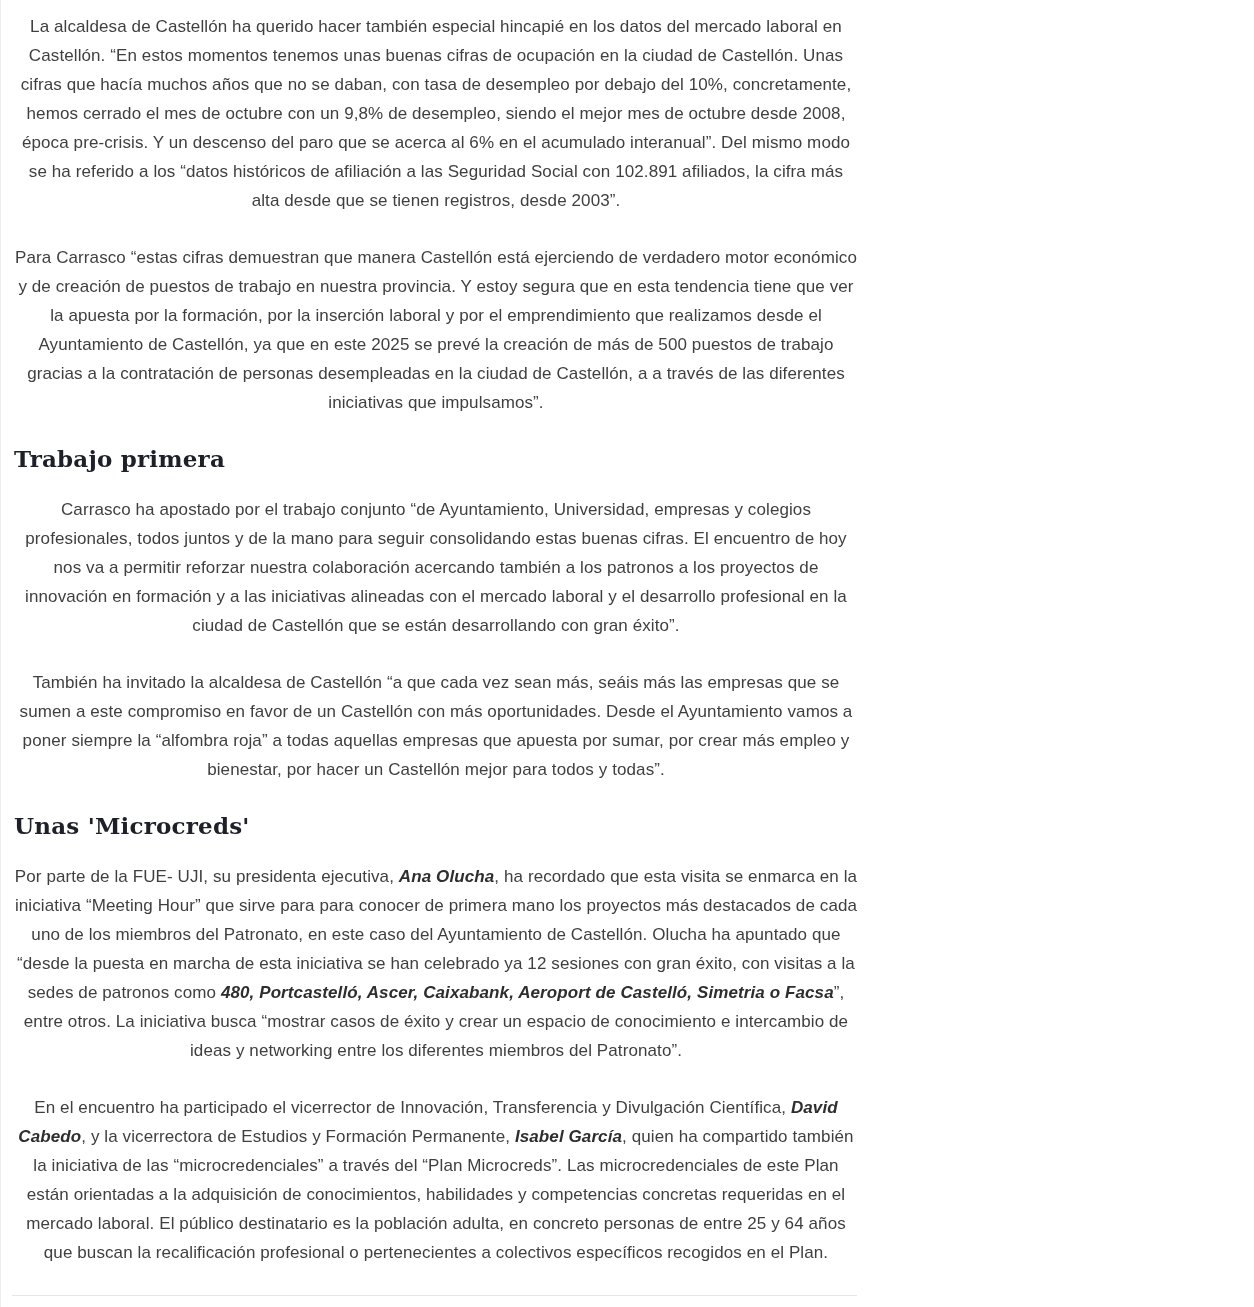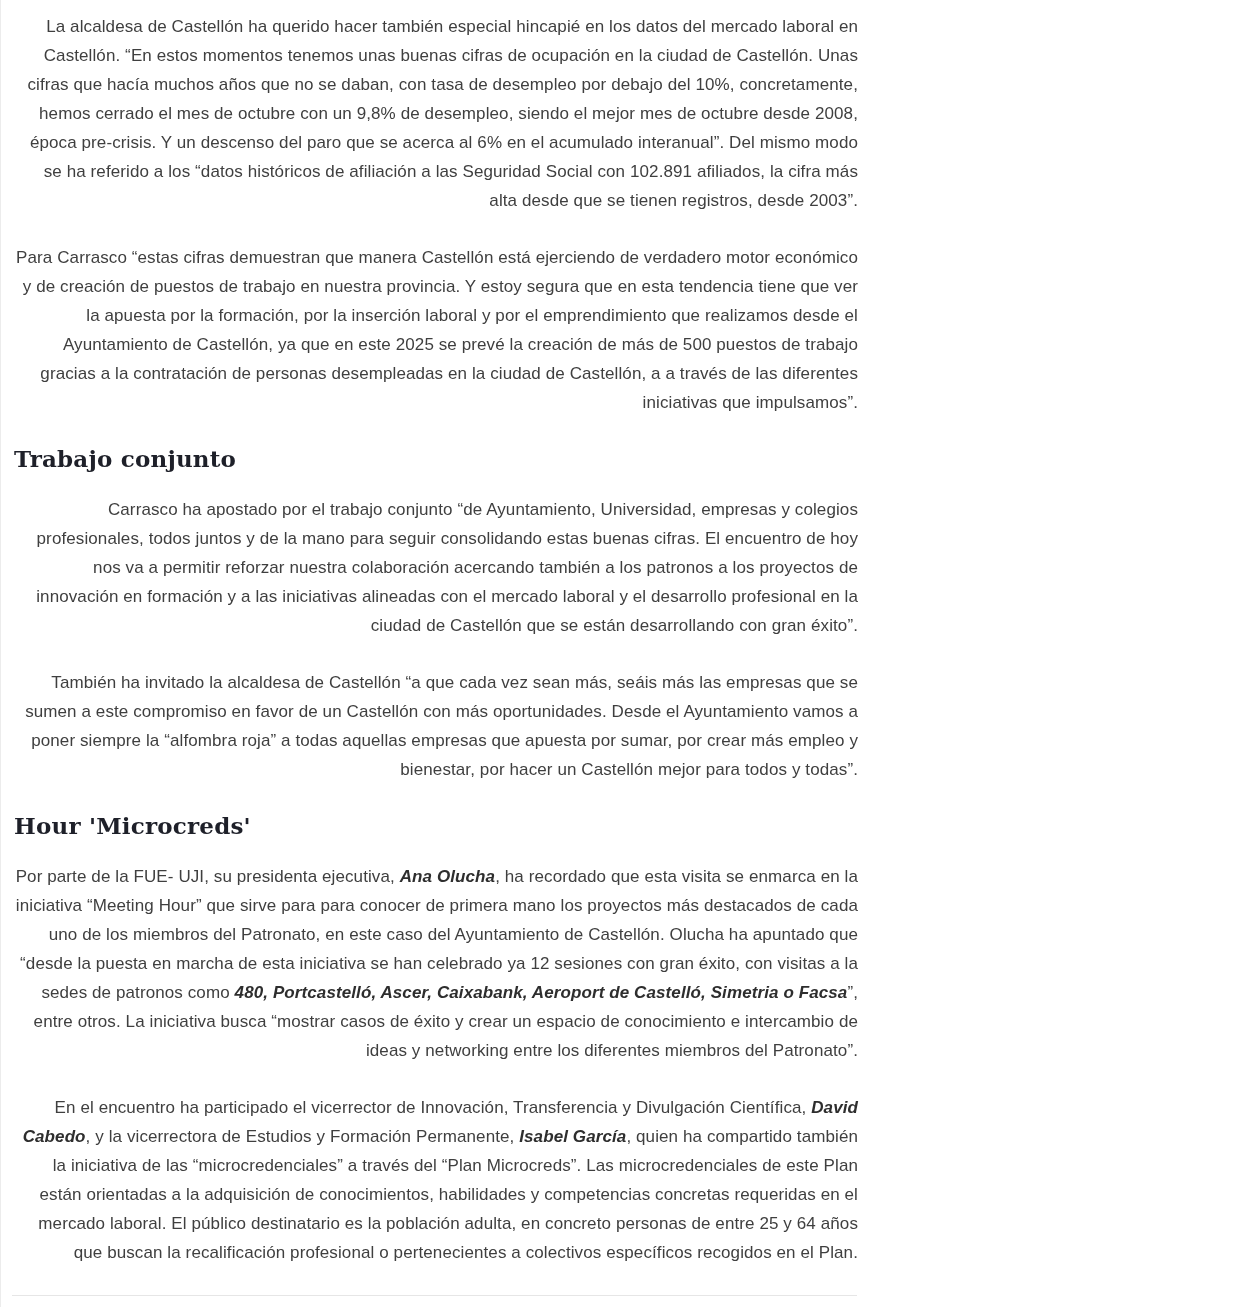--- a/index.html
+++ b/index.html
@@ -25,21 +25,21 @@
   }
   .article {
     padding: 12px 0 0 14px;
     width: 844px;
   }
   .article p {
     margin: 0 0 28px 0;
     font-size: 17px;
     line-height: 29px;
     letter-spacing: 0.1px;
-    text-align: right;
+    text-align: center;
   }
   .article p strong {
     font-weight: 700;
     color: #2e2e2e;
     font-style: italic;
   }
   .article h2 {
     font-family: "DejaVu Serif", "Liberation Serif", serif;
     font-weight: 700;
     font-size: 23px;
@@ -58,26 +58,26 @@
 </head>
 <body>
 
 <div class="edge-line"></div>
 
 <article class="article">
   <p><span>La alcaldesa de Castellón ha querido hacer también especial hincapié en los datos del mercado laboral en Castellón. “En estos momentos tenemos unas buenas cifras de ocupación en la ciudad de Castellón. Unas cifras que hacía muchos años que no se daban, con tasa de desempleo por debajo del 10%, concretamente, hemos cerrado el mes de octubre con un 9,8% de desempleo, siendo el mejor mes de octubre desde 2008, época pre-crisis. Y un descenso del paro que se acerca al 6% en el acumulado interanual”. Del mismo modo se ha referido a los “datos históricos de afiliación a las Seguridad Social con 102.891 afiliados, la cifra más alta desde que se tienen registros, desde 2003”.</span></p>
 
   <p><span>Para Carrasco “estas cifras demuestran que manera Castellón está ejerciendo de verdadero motor económico y de creación de puestos de trabajo en nuestra provincia. Y estoy segura que en esta tendencia tiene que ver la apuesta por la formación, por la inserción laboral y por el emprendimiento que realizamos desde el Ayuntamiento de Castellón, ya que en este 2025 se prevé la creación de más de 500 puestos de trabajo gracias a la contratación de personas desempleadas en la ciudad de Castellón, a a través de las diferentes iniciativas que impulsamos”.</span></p>
 
-  <h2>Trabajo conjunto</h2>
+  <h2>Trabajo primera</h2>
 
   <p><span>Carrasco ha apostado por el trabajo conjunto “de Ayuntamiento, Universidad, empresas y colegios profesionales, todos juntos y de la mano para seguir consolidando estas buenas cifras. El encuentro de hoy nos va a permitir reforzar nuestra colaboración acercando también a los patronos a los proyectos de innovación en formación y a las iniciativas alineadas con el mercado laboral y el desarrollo profesional en la ciudad de Castellón que se están desarrollando con gran éxito”.</span></p>
 
   <p><span>También ha invitado la alcaldesa de Castellón “a que cada vez sean más, seáis más las empresas que se sumen a este compromiso en favor de un Castellón con más oportunidades. Desde el Ayuntamiento vamos a poner siempre la “alfombra roja” a todas aquellas empresas que apuesta por sumar, por crear más empleo y bienestar, por hacer un Castellón mejor para todos y todas”.</span></p>
 
-  <h2>Hour 'Microcreds'</h2>
+  <h2>Unas 'Microcreds'</h2>
 
   <p><span>Por parte de la FUE- UJI, su presidenta ejecutiva, </span><strong>Ana Olucha</strong><span>, ha recordado que esta visita se enmarca en la iniciativa “Meeting Hour” que sirve para para conocer de primera mano los proyectos más destacados de cada uno de los miembros del Patronato, en este caso del Ayuntamiento de Castellón. Olucha ha apuntado que “desde la puesta en marcha de esta iniciativa se han celebrado ya 12 sesiones con gran éxito, con visitas a la sedes de patronos como </span><strong>480, Portcastelló, Ascer, Caixabank, Aeroport de Castelló, Simetria o Facsa</strong><span>”, entre otros. La iniciativa busca “mostrar casos de éxito y crear un espacio de conocimiento e intercambio de ideas y networking entre los diferentes miembros del Patronato”.</span></p>
 
   <p><span>En el encuentro ha participado el vicerrector de Innovación, Transferencia y Divulgación Científica, </span><strong>David Cabedo</strong><span>, y la vicerrectora de Estudios y Formación Permanente, </span><strong>Isabel García</strong><span>, quien ha compartido también la iniciativa de las “microcredenciales” a través del “Plan Microcreds”. Las microcredenciales de este Plan están orientadas a la adquisición de conocimientos, habilidades y competencias concretas requeridas en el mercado laboral. El público destinatario es la población adulta, en concreto personas de entre 25 y 64 años que buscan la recalificación profesional o pertenecientes a colectivos específicos recogidos en el Plan.</span></p>
 </article>
 
 <div class="tags-divider"></div>
 
 </body></html>

